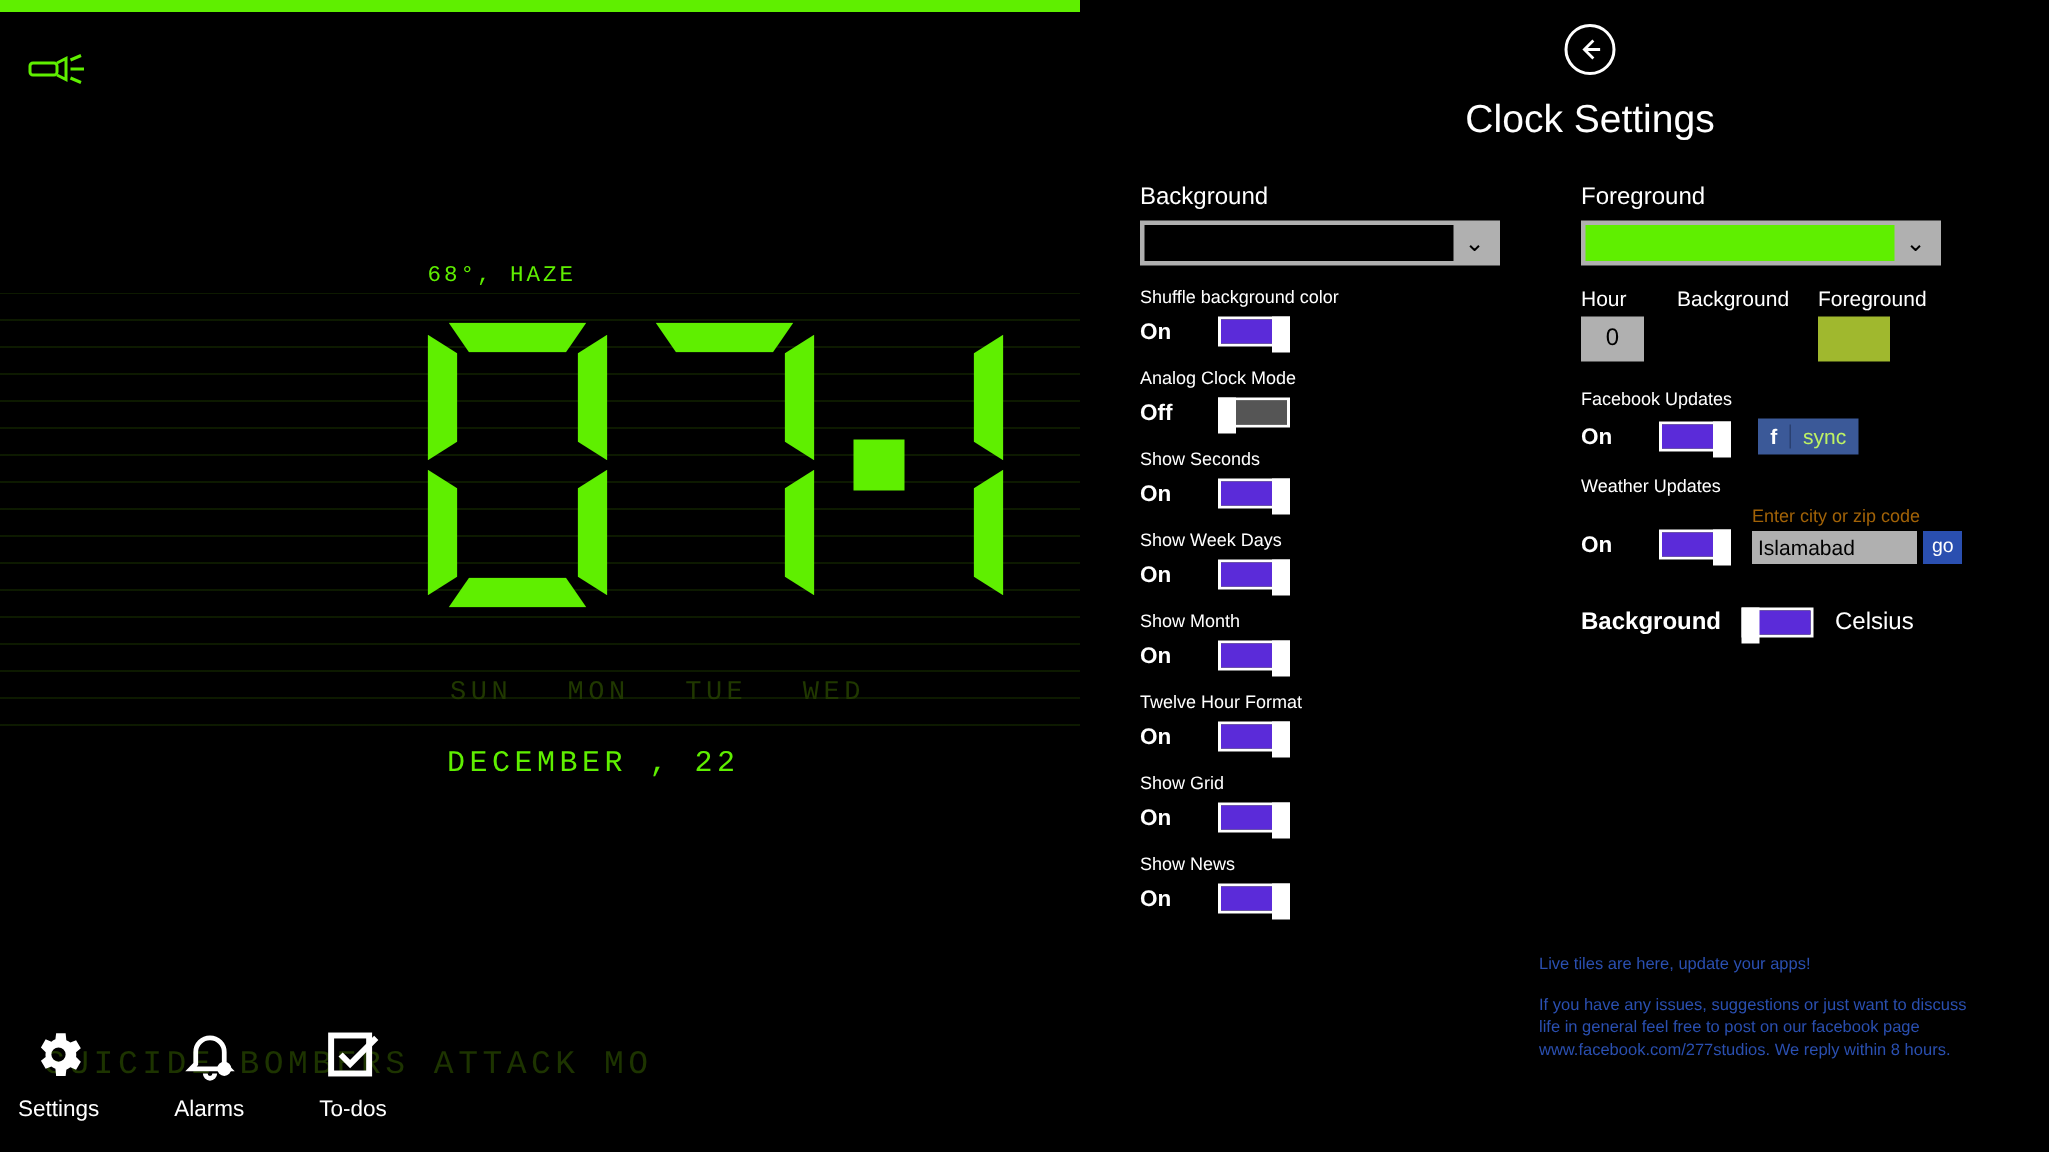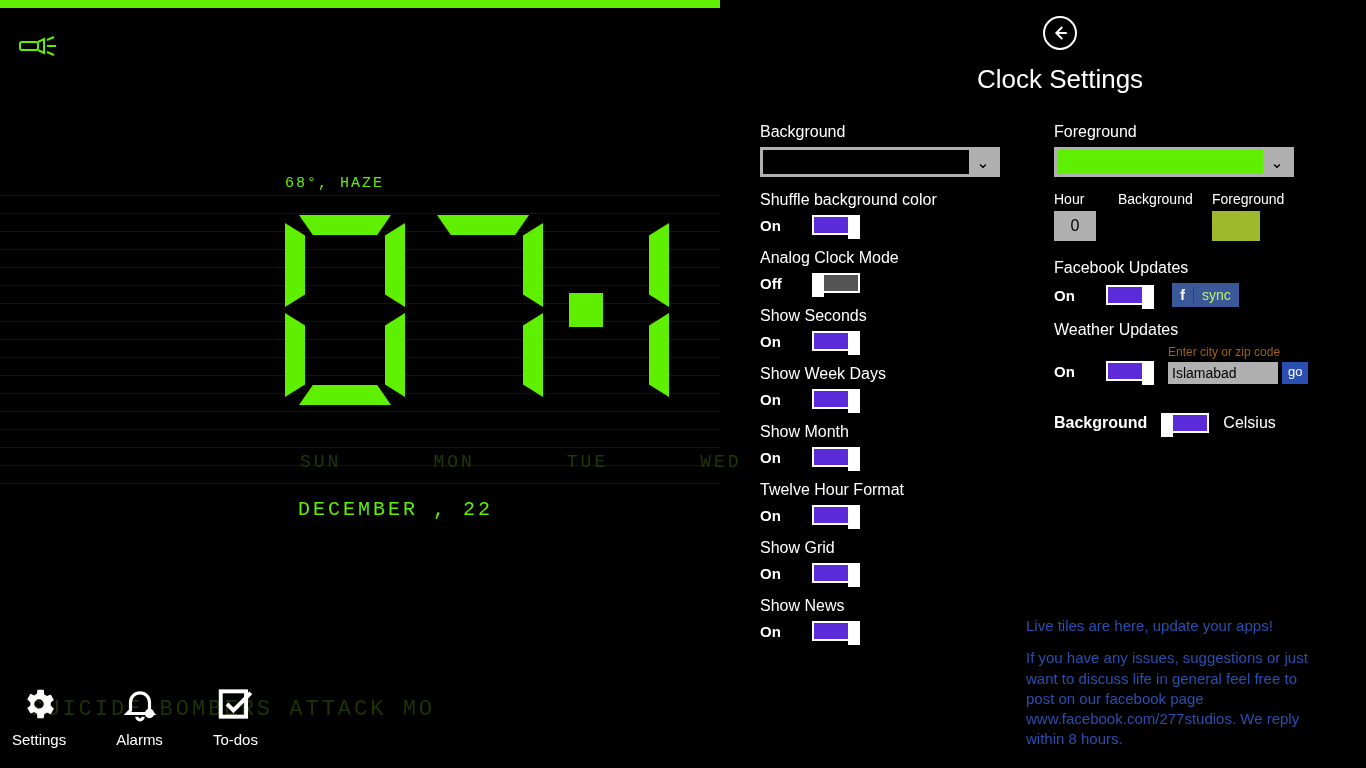--- a/index.html
+++ b/index.html
@@ -62,21 +62,21 @@
   left: 298px; top: 498px;
   color: #5fef00;
   font-family: "Courier New", monospace;
   font-size: 20px;
   letter-spacing: 3px;
 }
 .weekdays {
   position: absolute;
   left: 300px; top: 452px;
   display: flex;
-  gap: 92px;
+  gap: 37px;
   color: #203800;
   font-family: "Courier New", monospace;
   font-size: 18px;
   letter-spacing: 3px;
 }
 .ticker {
   position: absolute;
   left: 30px; top: 697px;
   color: #1d3400;
   font-family: "Courier New", monospace;
@@ -152,21 +152,21 @@
 }
 .chevron {
   width: 28px;
   text-align: center;
   color: #000;
 }
 .toggle-row {
   margin-bottom: 6px;
 }
 .toggle-row .tlabel {
-  font-size: 16px;
+  font-size: 12px;
   margin-bottom: 6px;
 }
 .toggle-line {
   display: flex;
   align-items: center;
   gap: 18px;
   margin-bottom: 14px;
 }
 .toggle-state {
   font-weight: 600;
@@ -254,24 +254,24 @@
 .unit-row {
   display: flex;
   align-items: center;
   gap: 14px;
   margin-top: 18px;
 }
 .unit-row .bold { font-weight: 700; }
 .promo {
   position: absolute;
   left: 1026px;
-  top: 616px;
+  top: 636px;
   width: 290px;
   color: #2a4fb0;
-  font-size: 15px;
+  font-size: 11px;
   line-height: 1.35;
 }
 .promo p { margin-bottom: 12px; }
 
 .seg {
   width: 120px; height: 190px; position: relative;
 }
 .seg span { position: absolute; background: #5fef00; }
 .seg .a { top:0; left:14px; width:92px; height:20px; clip-path: polygon(0 0,100% 0,85% 100%,15% 100%); }
 .seg .b { top:8px; right:0; width:20px; height:84px; clip-path: polygon(0 15%,100% 0,100% 100%,0 85%); }

